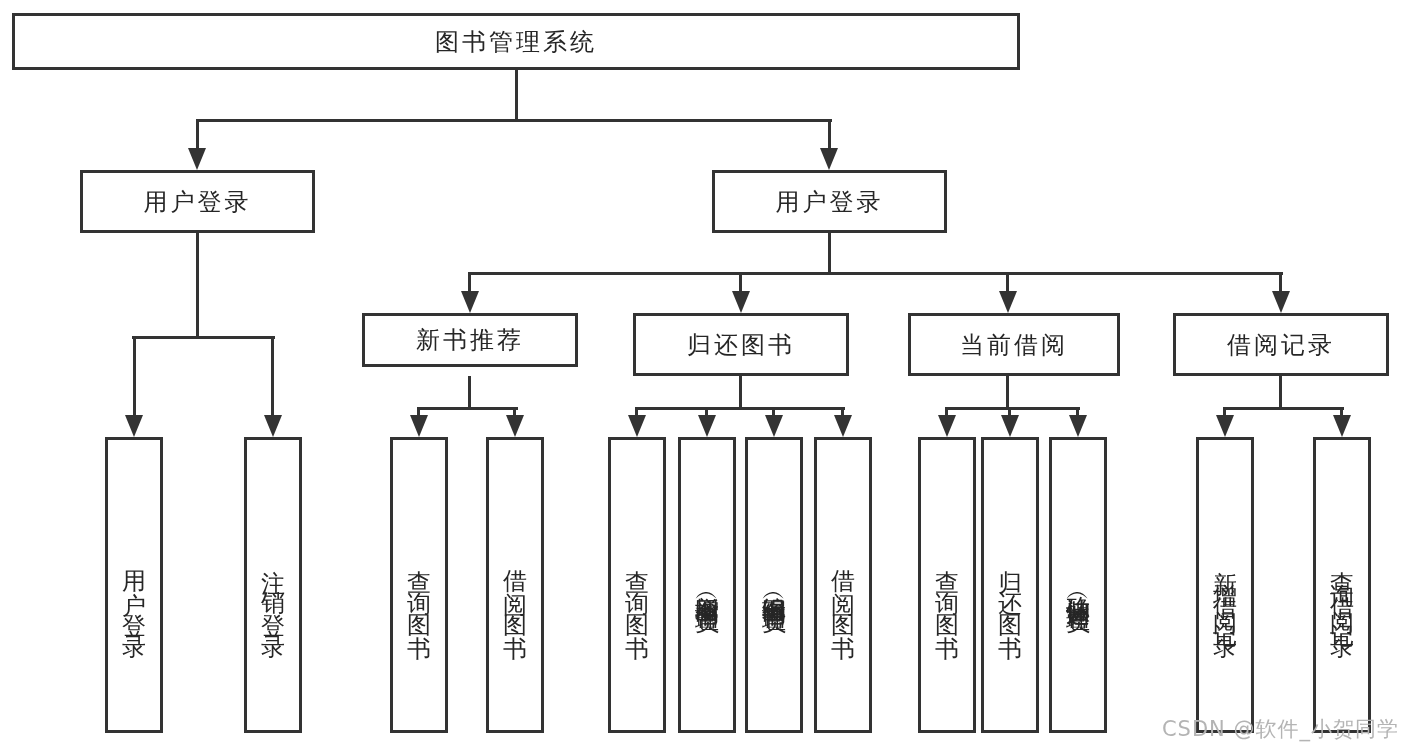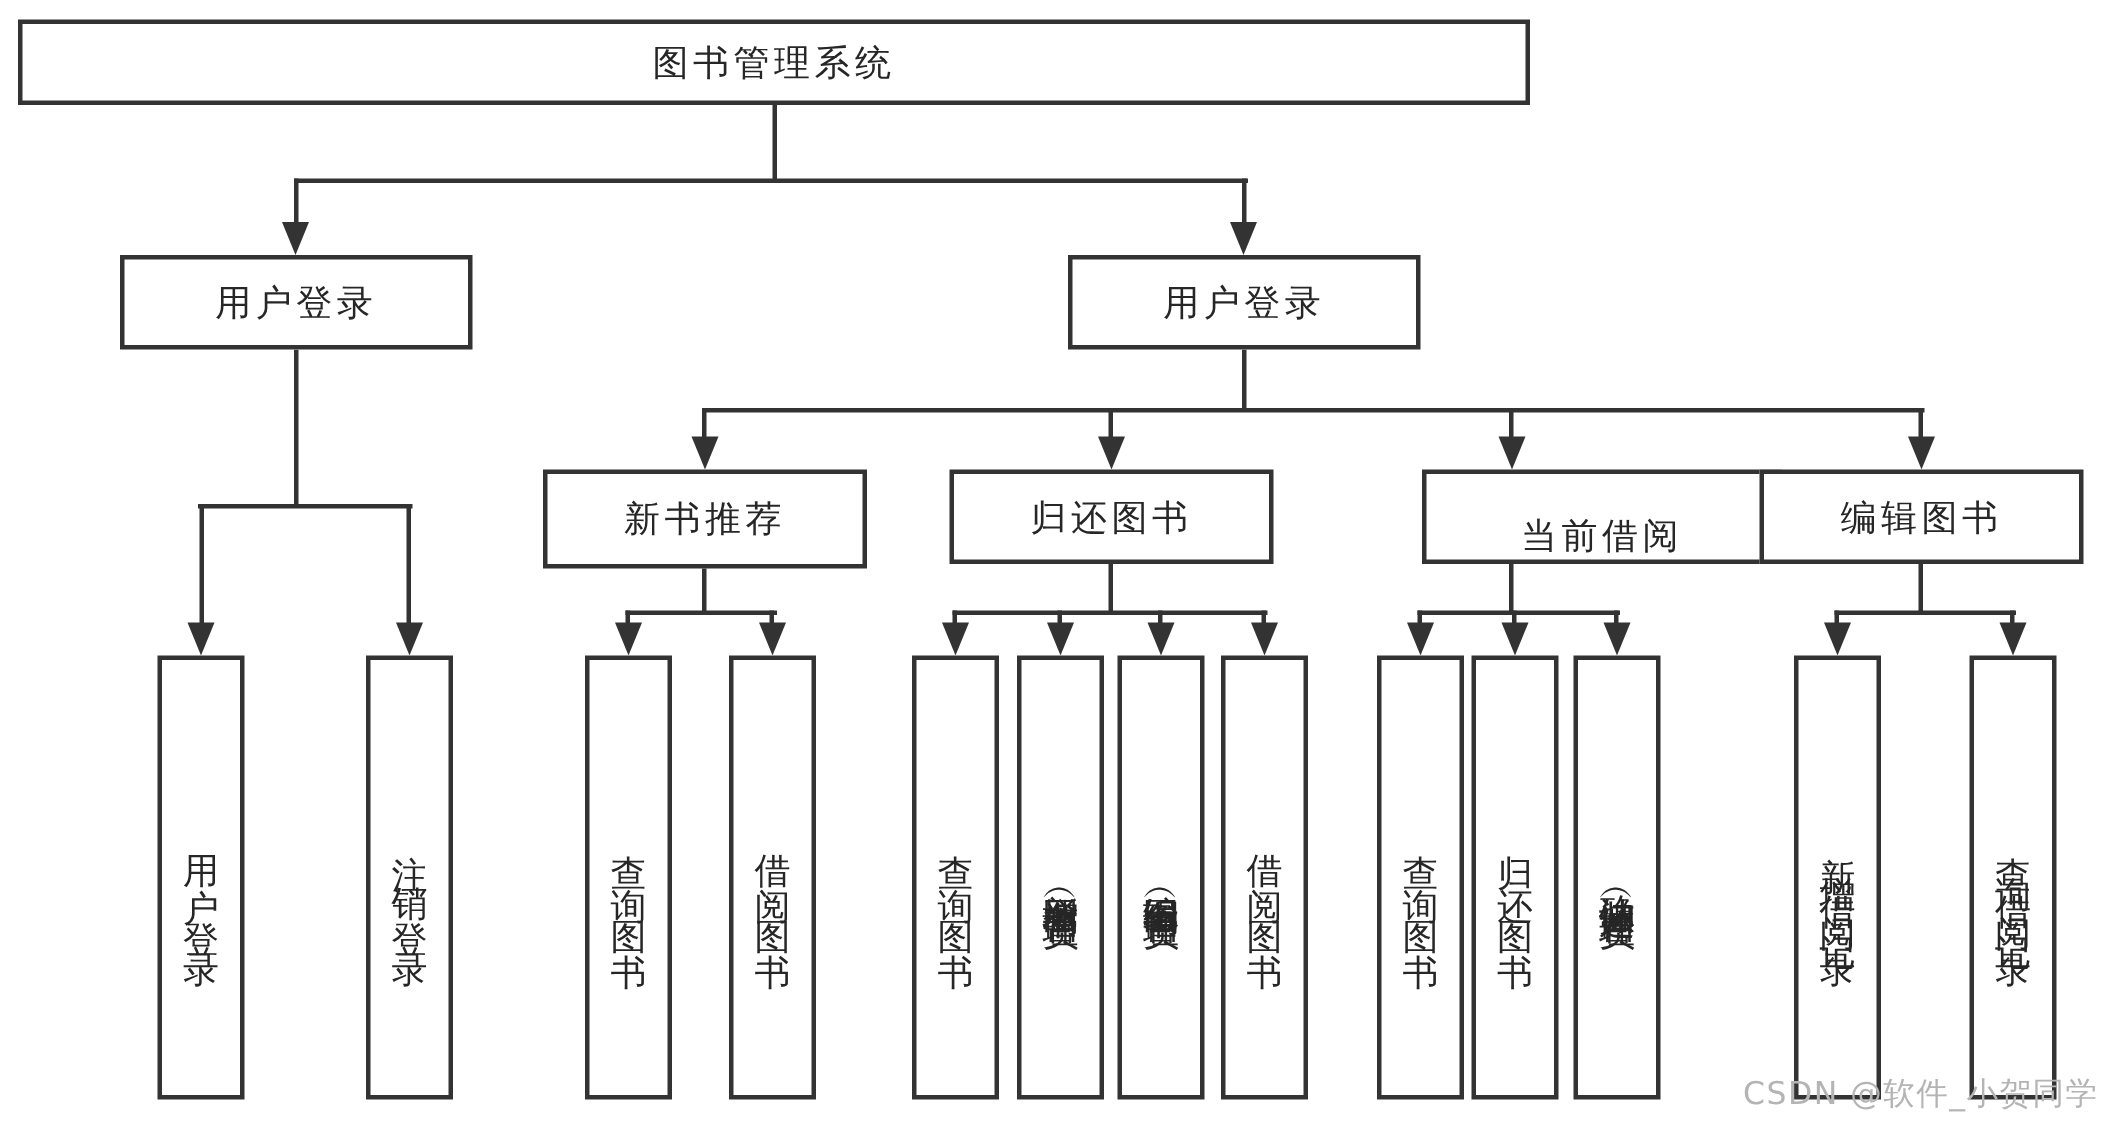--- a/index.html
+++ b/index.html
@@ -68,34 +68,34 @@
   </div>
 
   <div class="box" style="left:80px;top:170px;width:235px;height:63px;">
     <span>用户登录</span>
   </div>
 
   <div class="box" style="left:712px;top:170px;width:235px;height:63px;">
     <span>用户登录</span>
   </div>
 
-  <div class="box" style="left:362px;top:313px;width:216px;height:66px;">
+  <div class="box" style="left:362px;top:313px;width:216px;height:54px;">
     <span>新书推荐</span>
   </div>
 
   <div class="box" style="left:633px;top:313px;width:216px;height:63px;">
     <span>归还图书</span>
   </div>
 
-  <div class="box" style="left:948px;top:313px;width:240px;height:63px;align-items:flex-end;">
+  <div class="box" style="left:908px;top:313px;width:212px;height:63px;">
     <span>当前借阅</span>
   </div>
 
   <div class="box" style="left:1173px;top:313px;width:216px;height:63px;">
-    <span>编辑图书</span>
+    <span>借阅记录</span>
   </div>
 
   <div class="box leaf sp4" style="left:105px;">
     <span>用户登录</span>
   </div>
   <div class="box leaf sp4" style="left:244px;">
     <span>注销登录</span>
   </div>
 
   <div class="box leaf sp4" style="left:390px;">

